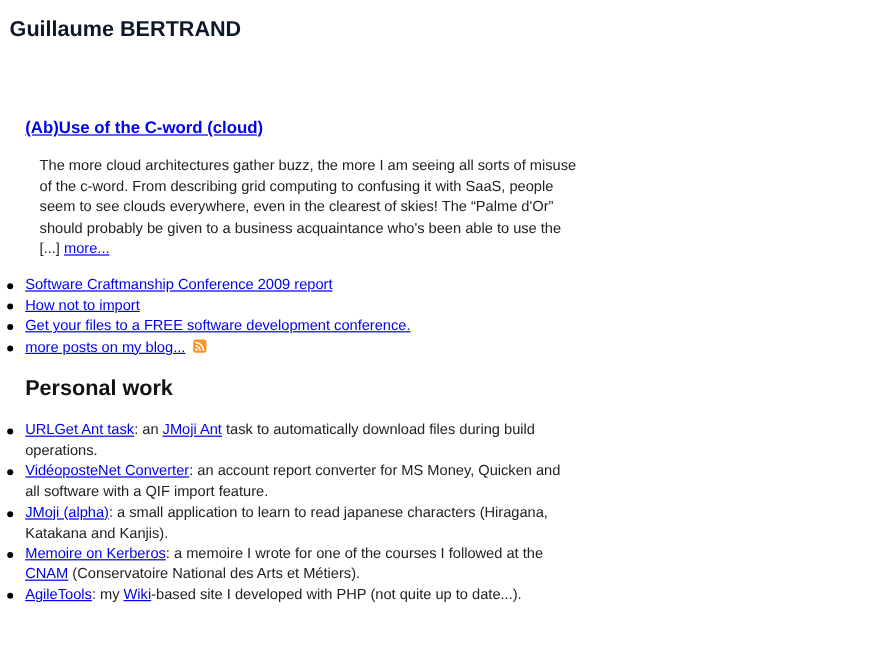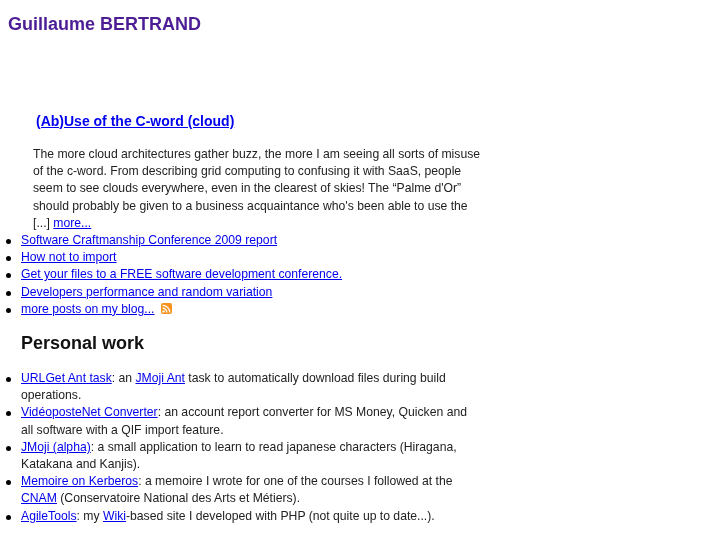--- a/index.html
+++ b/index.html
@@ -5,38 +5,38 @@
   html, body { margin: 0; padding: 0; background: #ffffff; }
   body {
     width: 727px; height: 545px; overflow: hidden;
     font-family: "Liberation Sans", "DejaVu Sans", sans-serif;
     color: #222222;
     position: relative;
   }
   a { color: #0000ee; text-decoration: underline; }
   .site-title {
     position: absolute; left: 8px; top: 14px;
-    margin: 0; font-size: 18px; font-weight: bold; color: #4c1d95;
+    margin: 0; font-size: 18px; font-weight: bold; color: #0f172a;
   }
   .content { position: absolute; left: 21px; top: 97px; width: 460px; }
   .post-title {
-    margin: 15px; font-size: 14px; font-weight: bold; line-height: 19px;
+    margin: 0; font-size: 14px; font-weight: bold; line-height: 19px;
   }
   .post-excerpt {
     margin: 14px 0 0 12px; font-size: 12.2px; line-height: 17.2px;
   }
   ul { margin: 0; padding: 0; list-style: none; }
   li {
     position: relative; font-size: 12.2px; line-height: 17.2px;
   }
   li::before {
     content: ""; position: absolute; left: -15px; top: 7px;
     width: 5px; height: 5px; border-radius: 50%; background: #000;
   }
-  .blog-list { }
+  .blog-list { margin-top: 13px; }
   .rss-icon {
     display: inline-block; width: 11px; height: 11px; margin-left: 7px;
     vertical-align: -1px; border-radius: 2px;
     background: #f7931e; position: relative;
   }
   .rss-icon svg { position: absolute; left: 0; top: 0; }
   .section-title {
     margin: 14px 0 0 0; font-size: 18px; font-weight: bold; color: #111; line-height: 22px;
   }
   .work-list { margin-top: 16px; }
@@ -49,21 +49,20 @@
 <div class="content">
   <h2 class="post-title">
     <a href="#">(Ab)Use of the C-word (cloud)</a>
   </h2>
   <p class="post-excerpt"><span>The more cloud architectures gather buzz, the more I am seeing all sorts of misuse of the c-word. From describing grid computing to confusing it with SaaS, people seem to see clouds everywhere, even in the clearest of skies! The “Palme d'Or” should probably be given to a business acquaintance who's been able to use the [...] </span><a href="#">more...</a></p>
 
   <ul class="blog-list">
     <li><a href="#">Software Craftmanship Conference 2009 report</a></li>
     <li><a href="#">How not to import</a></li>
     <li><a href="#">Get your files to a FREE software development conference.</a></li>
-    <li><a href="#">Developers performance and random variation</a></li>
     <li><a href="#">more posts on my blog...</a><span class="rss-icon"><svg width="11" height="11" viewBox="0 0 11 11">
             <circle cx="2.6" cy="8.4" r="1.2" fill="#fff"></circle>
             <path d="M1.6 5.2 A4.2 4.2 0 0 1 5.8 9.4" stroke="#fff" stroke-width="1.3" fill="none"></path>
             <path d="M1.6 2.3 A7.1 7.1 0 0 1 8.7 9.4" stroke="#fff" stroke-width="1.3" fill="none"></path>
           </svg></span></li>
   </ul>
 
   <h2 class="section-title">Personal work</h2>
 
   <ul class="work-list">

